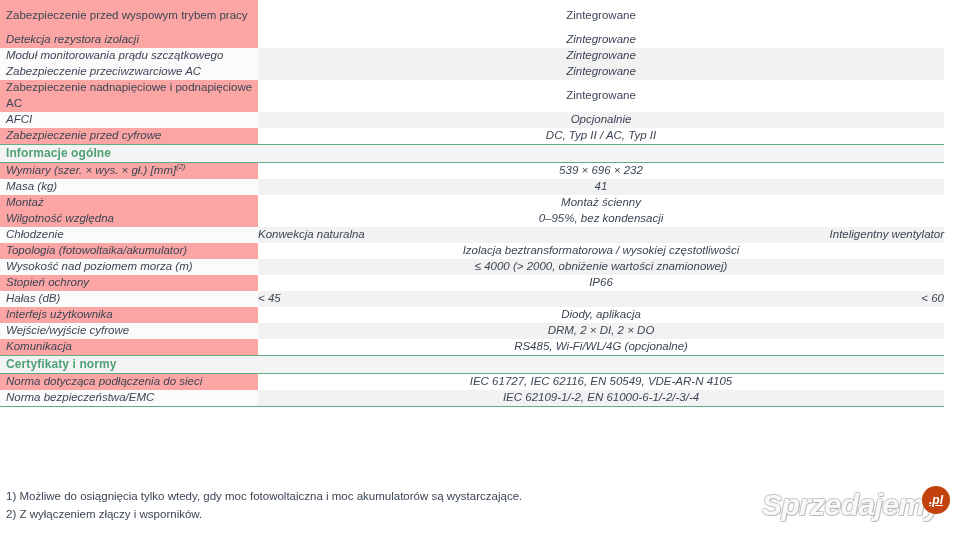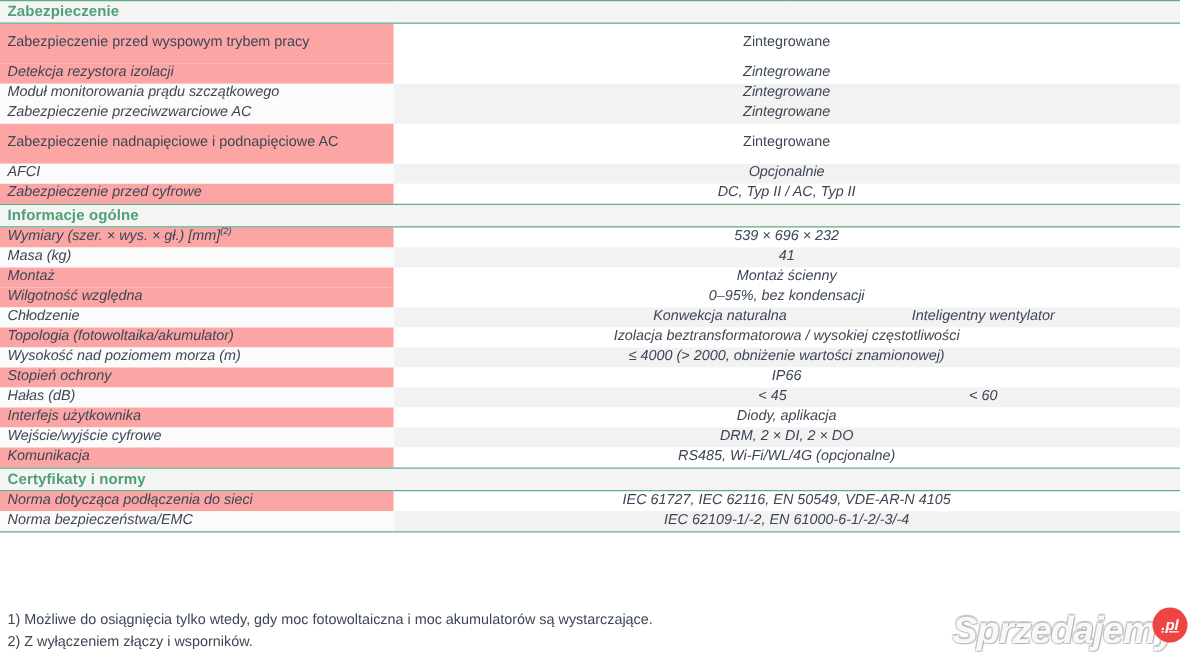--- a/index.html
+++ b/index.html
@@ -44,26 +44,26 @@
 
   .c-label {
     width: 252px;
     padding-left: 6px;
     text-align: left;
     color: #3c4654;
     background: #ffffff;
   }
   .c-mid {
     width: 348px;
-    text-align: right;
+    text-align: left;
     color: #3c4654;
   }
   .c-right {
     width: 344px;
-    text-align: center;
+    text-align: right;
     color: #3c4654;
   }
   .c-wide {
     text-align: center;
     color: #3c4654;
   }
 
   
   tr.r-odd .c-mid,
   tr.r-odd .c-right,
@@ -145,39 +145,36 @@
       -1px -1px 0 rgba(150,150,150,.35);
     white-space: nowrap;
   }
   .wm-badge {
     position: absolute;
     left: 160px;
     top: 0px;
     width: 28px;
     height: 28px;
     border-radius: 50%;
-    background: #ef4444;
+    background: #c2410c;
     color: #ffffff;
     font-size: 12px;
     font-weight: 700;
     font-style: italic;
     text-align: center;
     line-height: 28px;
     text-decoration: underline;
   }
 </style>
 </head>
 <body>
 
 <div class="sheet">
   <table class="spec">
     <tbody id="spec-body">
-        <tr class="section">
-          <td colspan="3">Zabezpieczenie</td>
-        </tr>
         <tr class="row-2 r-odd">
           <td class="c-label"><span>Zabezpieczenie przed wyspowym trybem pracy</span></td>
           <td class="c-wide" colspan="2">Zintegrowane</td>
         </tr>
         <tr class="row-1 r-odd">
           <td class="c-label"><span>Detekcja rezystora izolacji</span></td>
           <td class="c-wide" colspan="2">Zintegrowane</td>
         </tr>
         <tr class="row-1 r-even">
           <td class="c-label"><span>Moduł monitorowania prądu szczątkowego</span></td>

